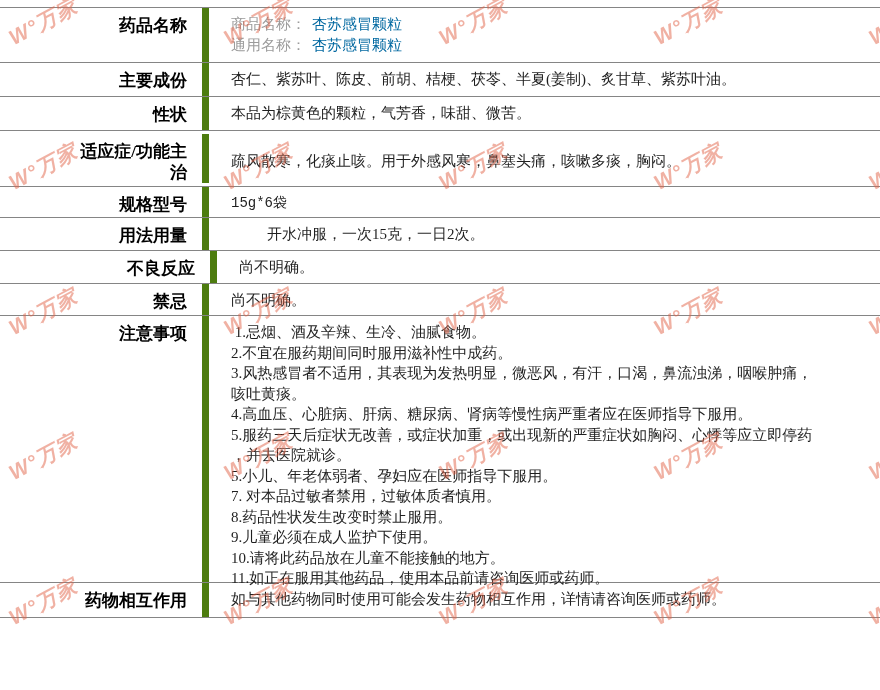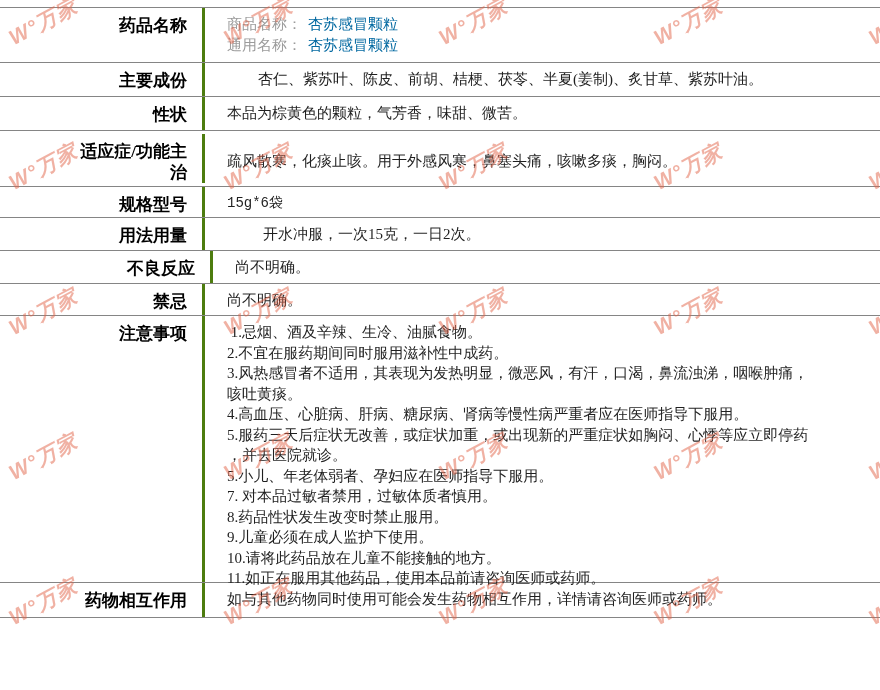--- a/index.html
+++ b/index.html
@@ -7,27 +7,27 @@
     width:880px;height:690px;background:#ffffff;overflow:hidden;position:relative;
     font-family:"Liberation Serif", serif;
   }
   
   .spec-table{position:relative;margin-top:7px;width:880px;z-index:1;}
   .t-row{display:flex;border-top:1px solid #858585;box-sizing:content-box;}
   .t-row.last{border-bottom:1px solid #858585;}
   .cell-label{
     width:187px;min-width:187px;padding:7px 15px 0 0;text-align:right;
     font-weight:bold;font-size:17px;line-height:21px;color:#000;
-    border-right:3px solid #4d7c0f;box-sizing:content-box;
+    border-right:7px solid #4d7c0f;box-sizing:content-box;
   }
   .cell-content{
     flex:1;padding:6px 10px 0 22px;font-size:15px;line-height:21px;color:#1f1f1f;
   }
   
-  .r1{height:54px;} .r2{height:33px;gap:31px;} .r3{height:33px;} .r4{height:55px;align-items:center;}
+  .r1{height:54px;} .r2{height:33px;} .r3{height:33px;} .r4{height:55px;align-items:center;}
   .r5{height:30px;} .r6{height:32px;gap:36px;} .r7{height:32px;padding-left:8px;} .r8{height:31px;}
   .r9{height:266px;justify-content:space-between;} .r10{height:34px;}
   .wrap-label{display:inline-block;width:112px;text-align:right;}
   .name-line{white-space:nowrap;}
   .field-key{color:#9b9b9b;margin-right:6px;}
   .field-val{color:#0369a1;}
   .spec-text{font-family:Liberation Mono, monospace;font-size:14px;}
   .note-line{white-space:pre-wrap;font-size:15px;line-height:20.5px;color:#1f1f1f;}
   
   .wm-layer{position:absolute;left:0;top:0;width:880px;height:690px;z-index:3;pointer-events:none;}

